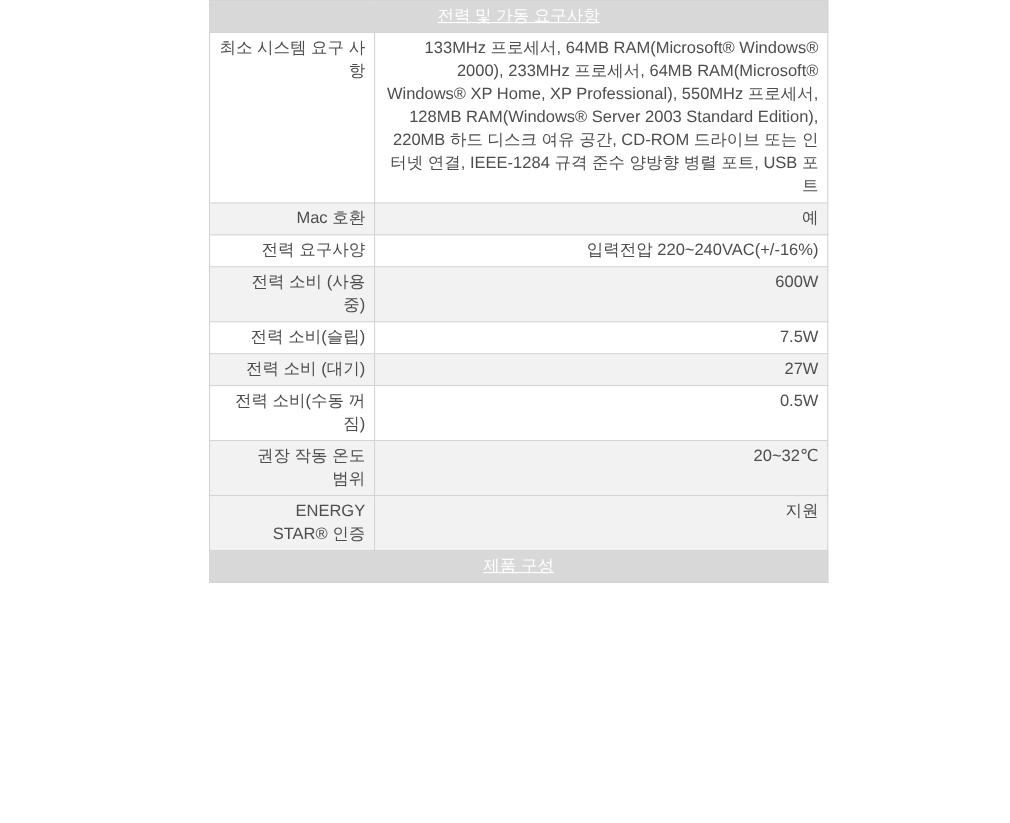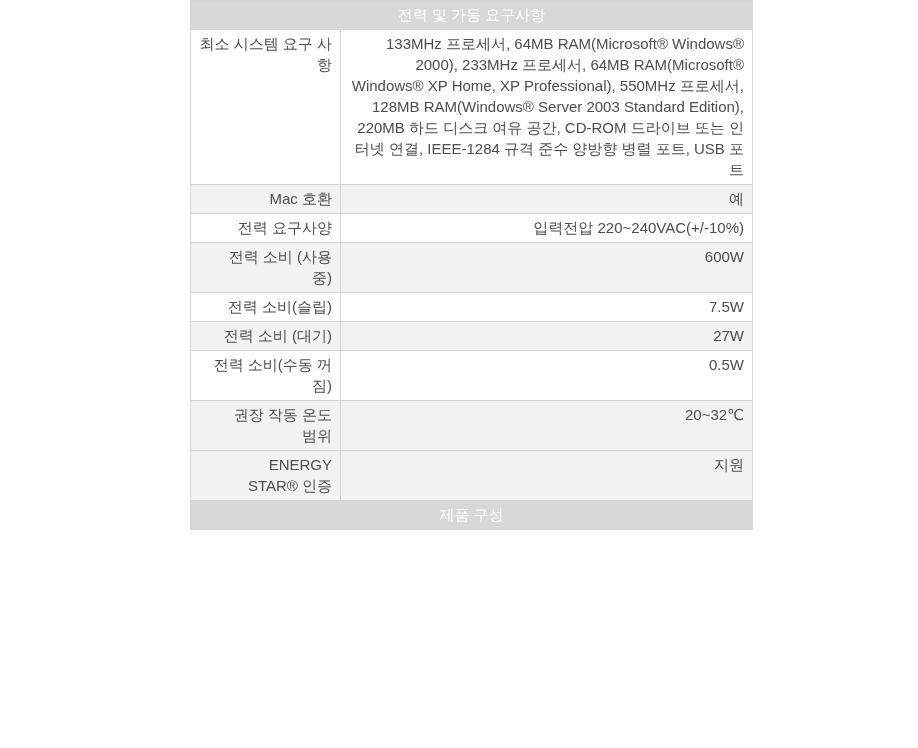--- a/index.html
+++ b/index.html
@@ -46,20 +46,21 @@
   }
   tr.spec-row td { background: var(--row-bg); }
   tr.spec-row.shaded td { background: var(--shaded-bg); padding-left: 32px; }
   tr.section-header-row td {
     background: var(--header-bg);
     color: var(--header-text);
     text-align: center;
     vertical-align: middle;
     padding: 3px 8px 4px 8px;
     border: 1px solid var(--border);
+    text-decoration: underline;
   }
 </style>
 </head>
 <body>
 
 <div class="page">
   <table class="spec-table">
     <colgroup>
       <col class="col-label">
       <col class="col-value">
@@ -71,21 +72,21 @@
         <tr class="spec-row">
           <td class="label-cell">최소 시스템 요구 사항</td>
           <td class="value-cell">133MHz 프로세서, 64MB RAM(Microsoft® Windows® 2000), 233MHz 프로세서, 64MB RAM(Microsoft® Windows® XP Home, XP Professional), 550MHz 프로세서, 128MB RAM(Windows® Server 2003 Standard Edition), 220MB 하드 디스크 여유 공간, CD-ROM 드라이브 또는 인터넷 연결, IEEE-1284 규격 준수 양방향 병렬 포트, USB 포트</td>
         </tr>
         <tr class="spec-row shaded">
           <td class="label-cell">Mac 호환</td>
           <td class="value-cell">예</td>
         </tr>
         <tr class="spec-row">
           <td class="label-cell">전력 요구사양</td>
-          <td class="value-cell">입력전압 220~240VAC(+/-10%)</td>
+          <td class="value-cell">입력전압 220~240VAC(+/-16%)</td>
         </tr>
         <tr class="spec-row shaded">
           <td class="label-cell">전력 소비 (사용 중)</td>
           <td class="value-cell">600W</td>
         </tr>
         <tr class="spec-row">
           <td class="label-cell">전력 소비(슬립)</td>
           <td class="value-cell">7.5W</td>
         </tr>
         <tr class="spec-row shaded">

